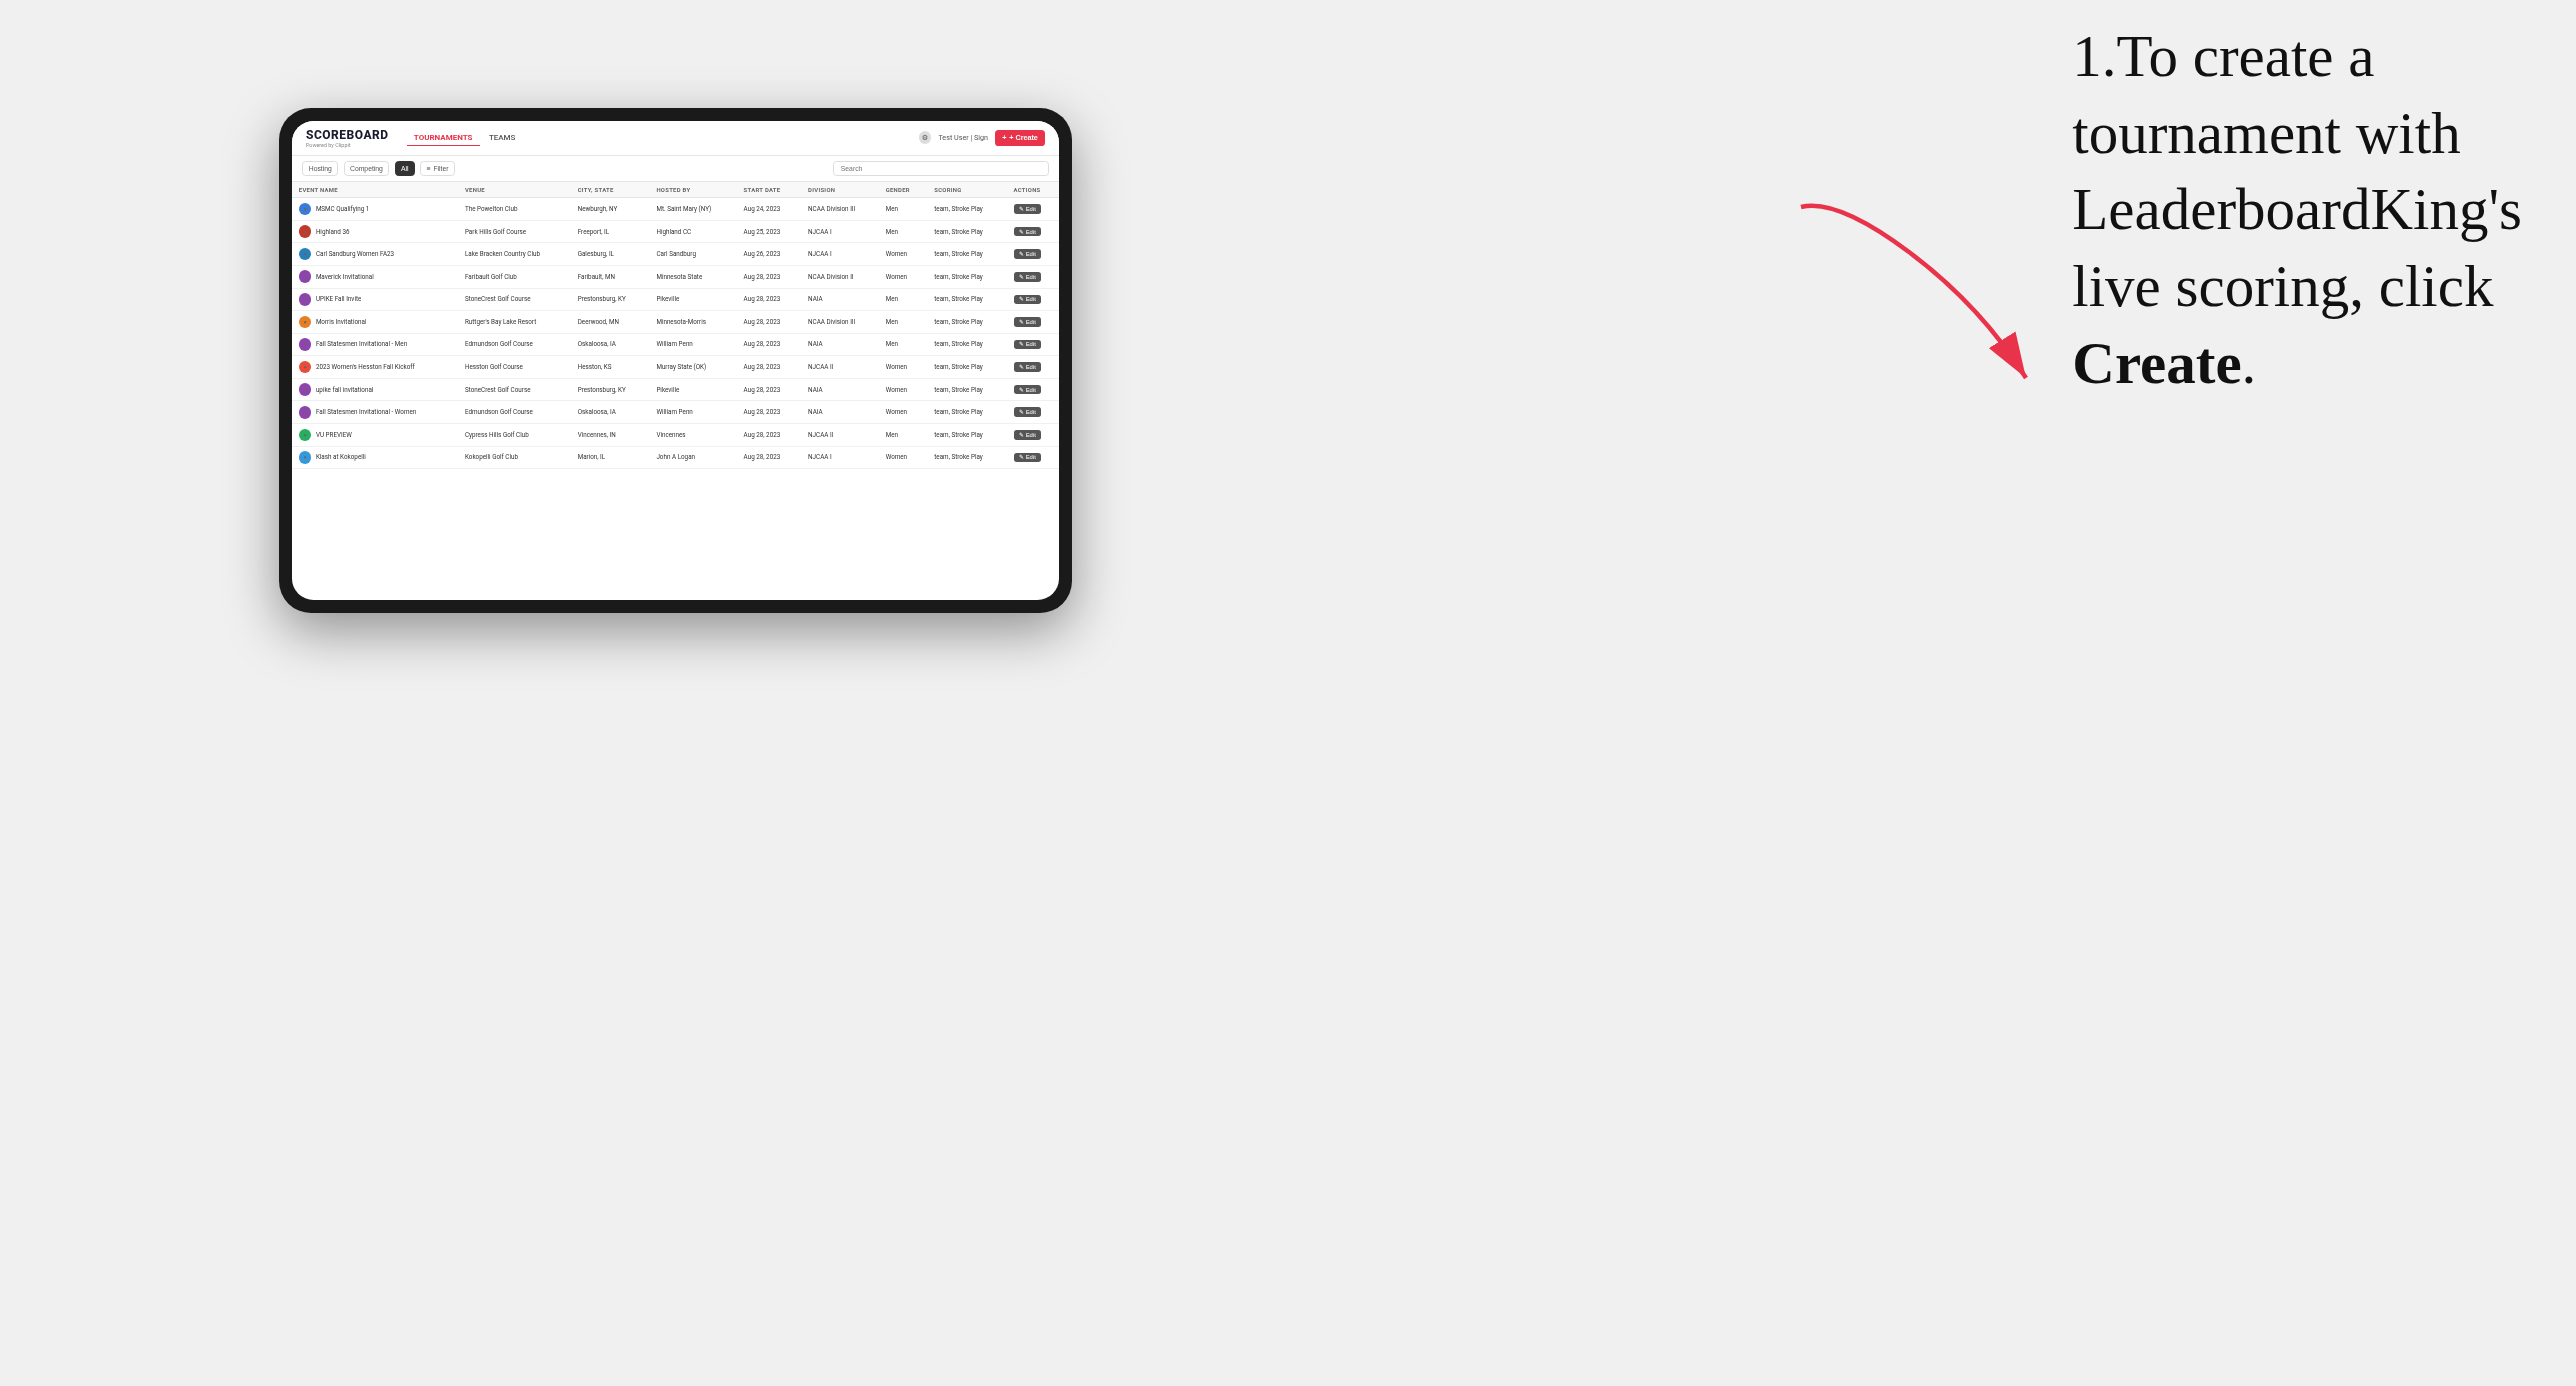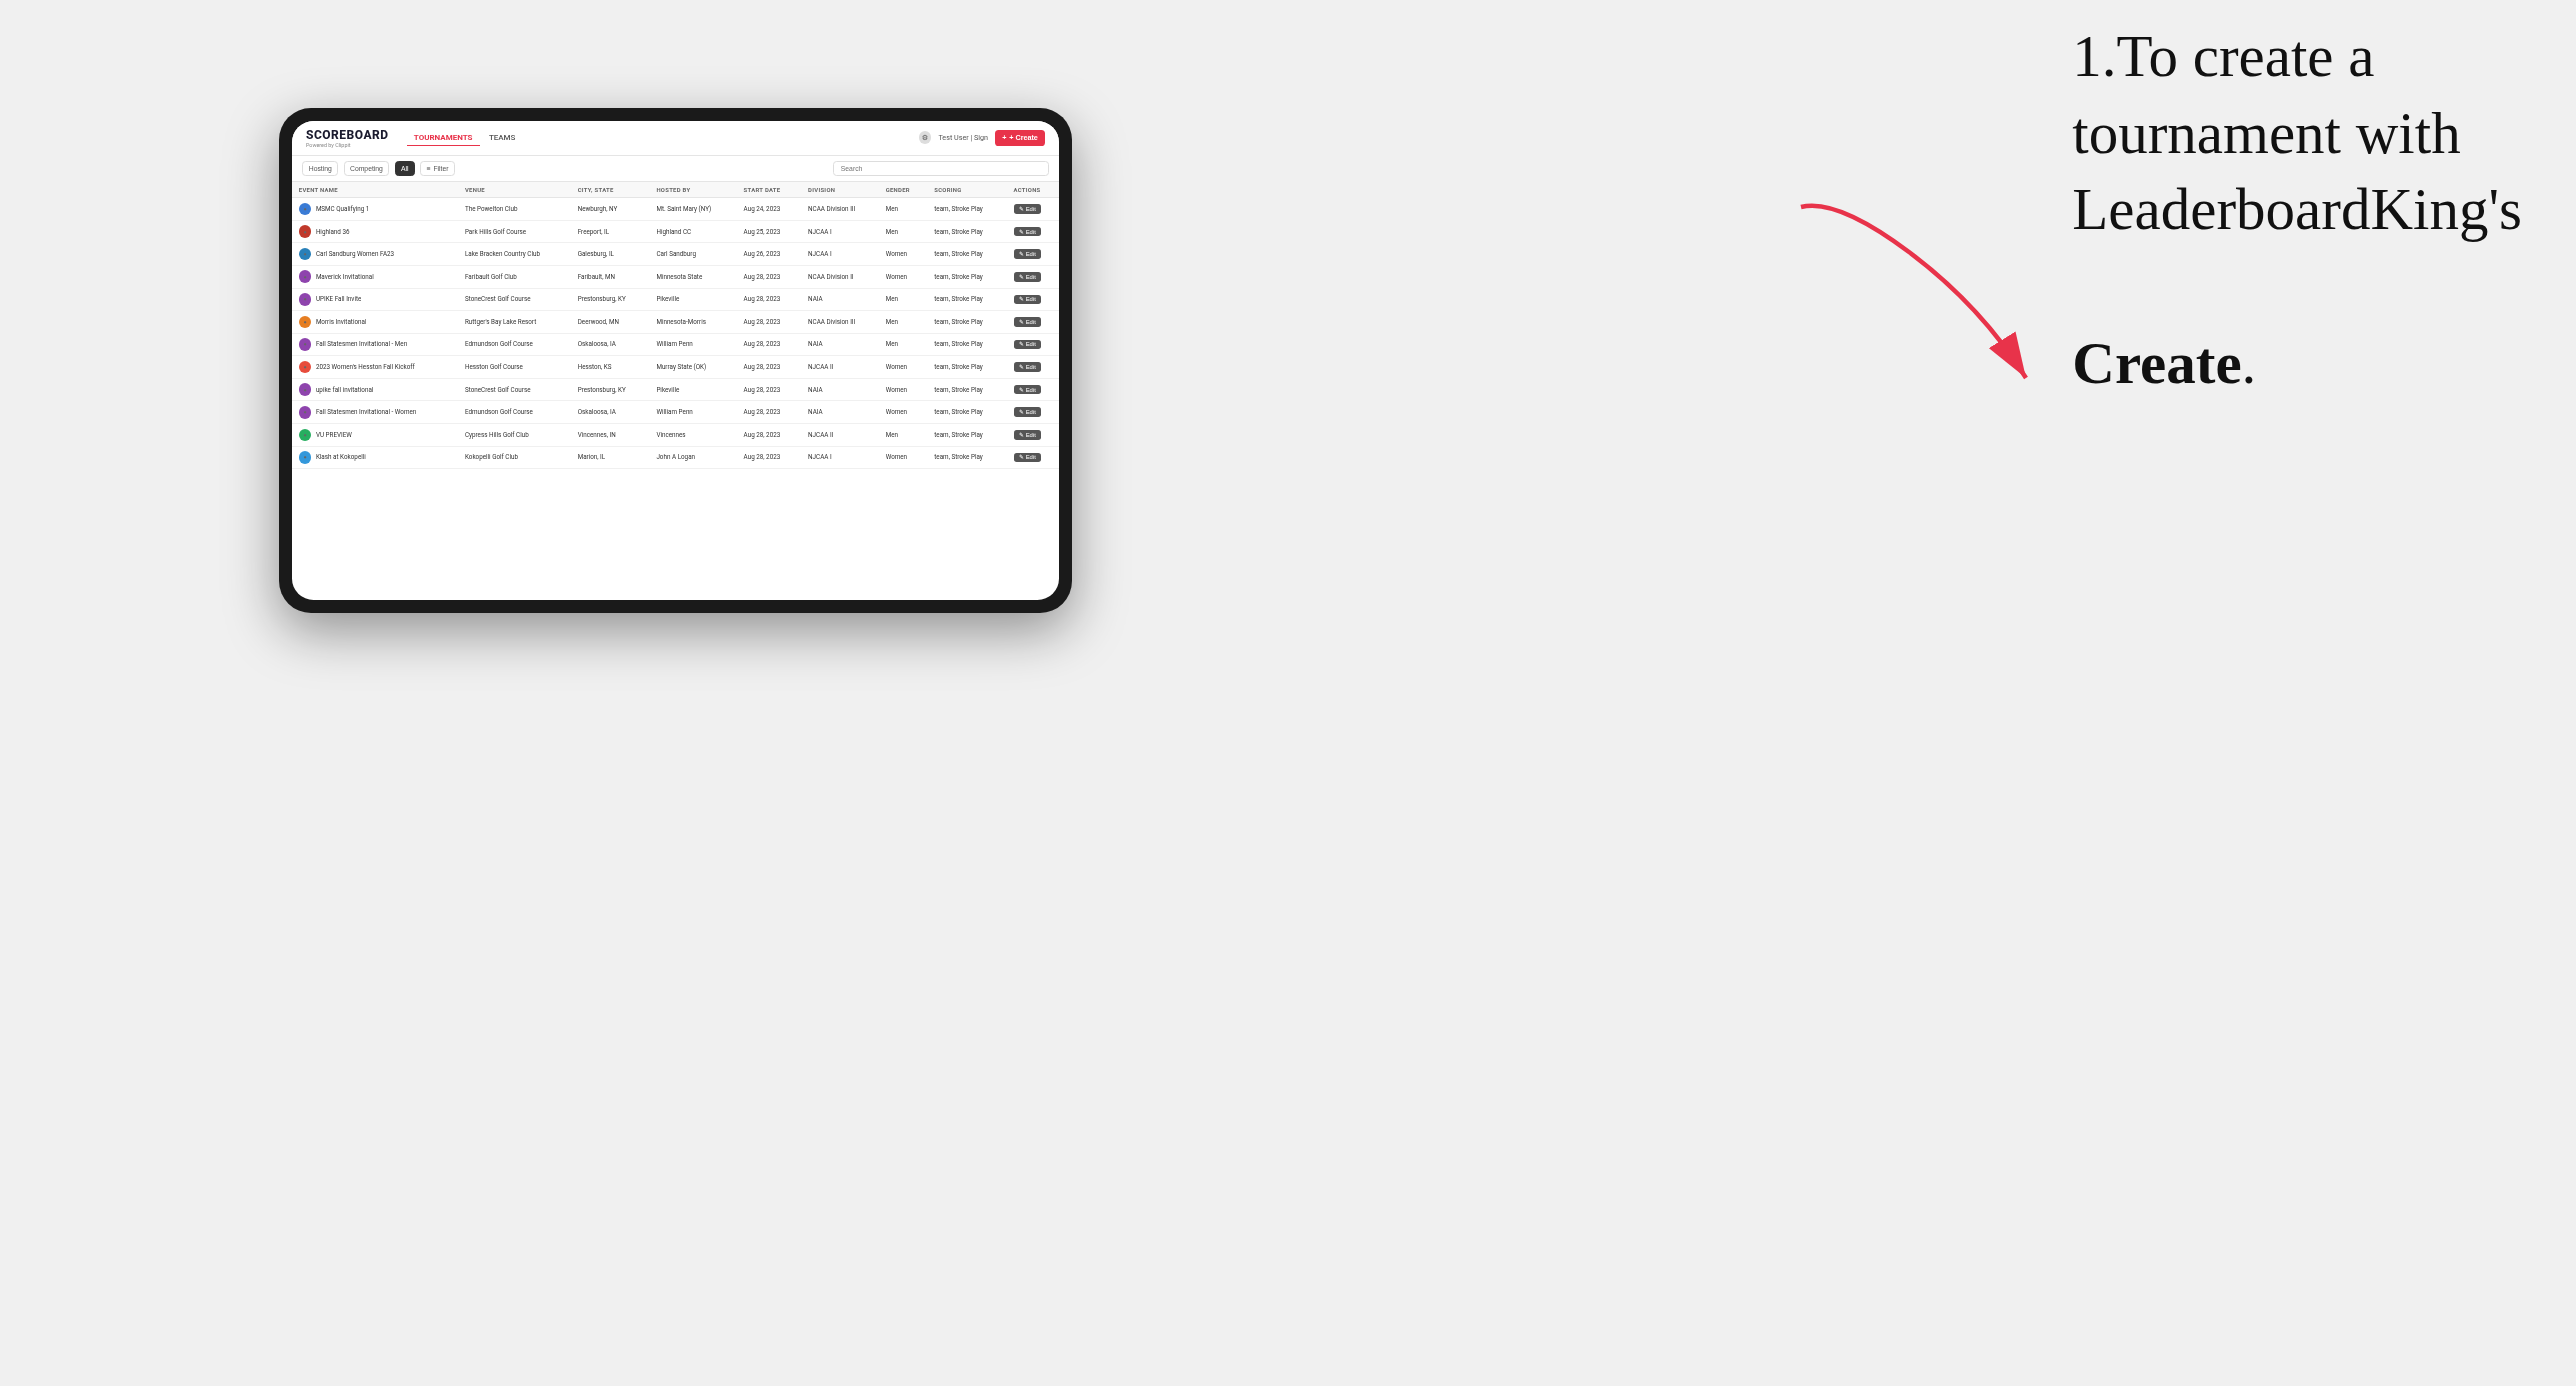--- a/index.html
+++ b/index.html
@@ -281,21 +281,21 @@
       pointer-events: none;
     }
   </style>
 </head>
 <body>
 
 <div class="annotation">
   <span>1.To create a</span><br>
   <span>tournament with</span><br>
   <span>LeaderboardKing's</span><br>
-  <br>
+  <span>live scoring, click</span><br>
   <strong>Create</strong><span>.</span>
 </div>
 
 <svg class="arrow-svg" width="288" height="234" viewBox="0 0 320 260">
   <defs>
     <marker id="arrowhead" markerWidth="10" markerHeight="7" refX="10" refY="3.5" orient="auto">
       <polygon points="0 0, 10 3.5, 0 7" fill="#e8334a"></polygon>
     </marker>
   </defs>
   <path d="M 40 30 Q 80 20 160 80 Q 240 140 290 220" stroke="#e8334a" stroke-width="5" fill="none" marker-end="url(#arrowhead)"></path>

